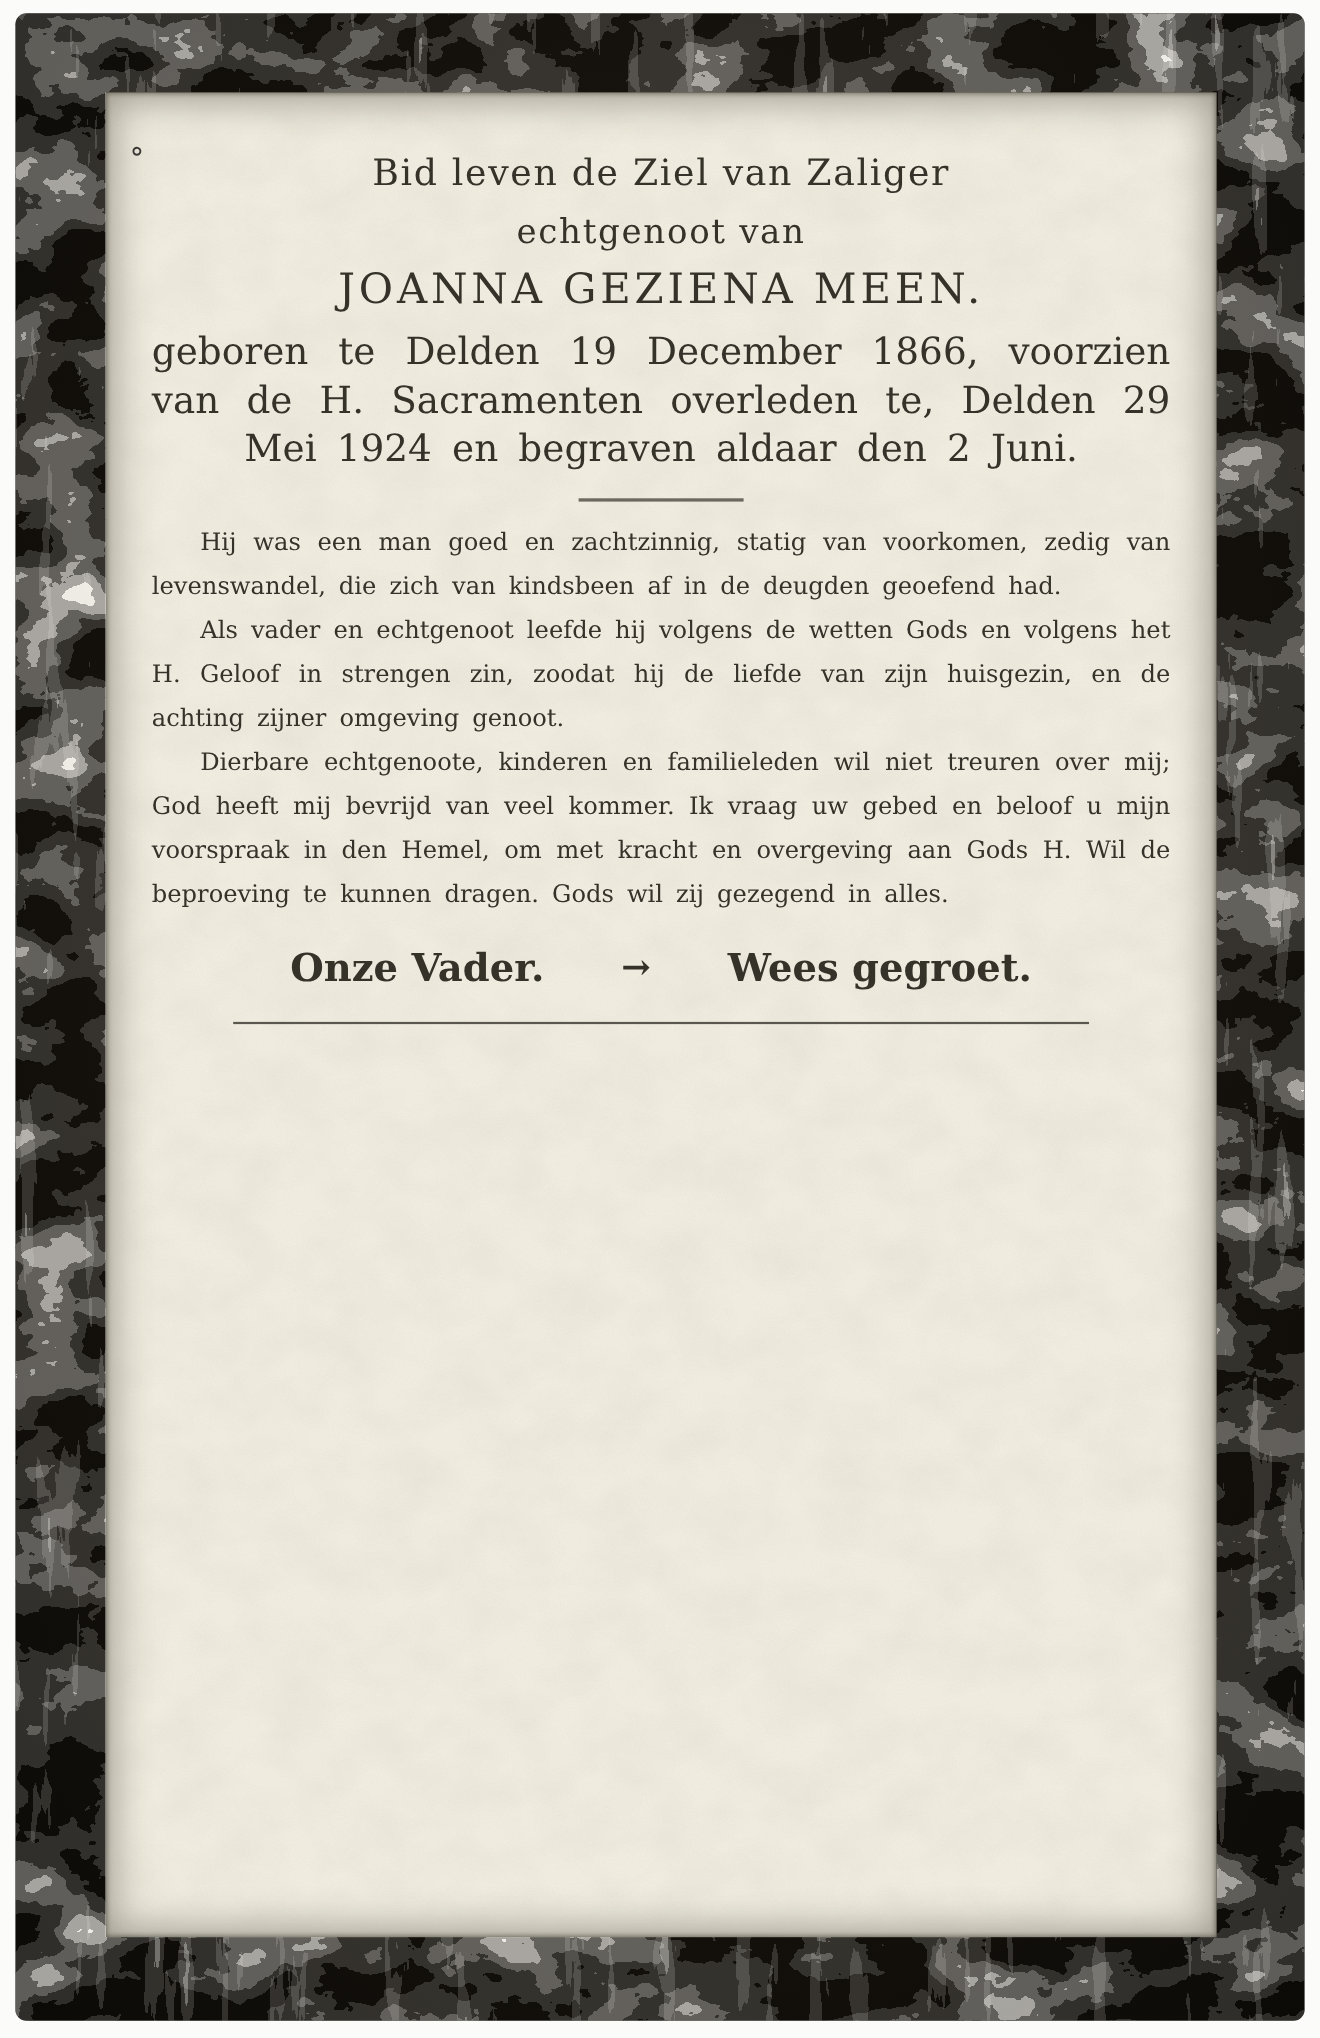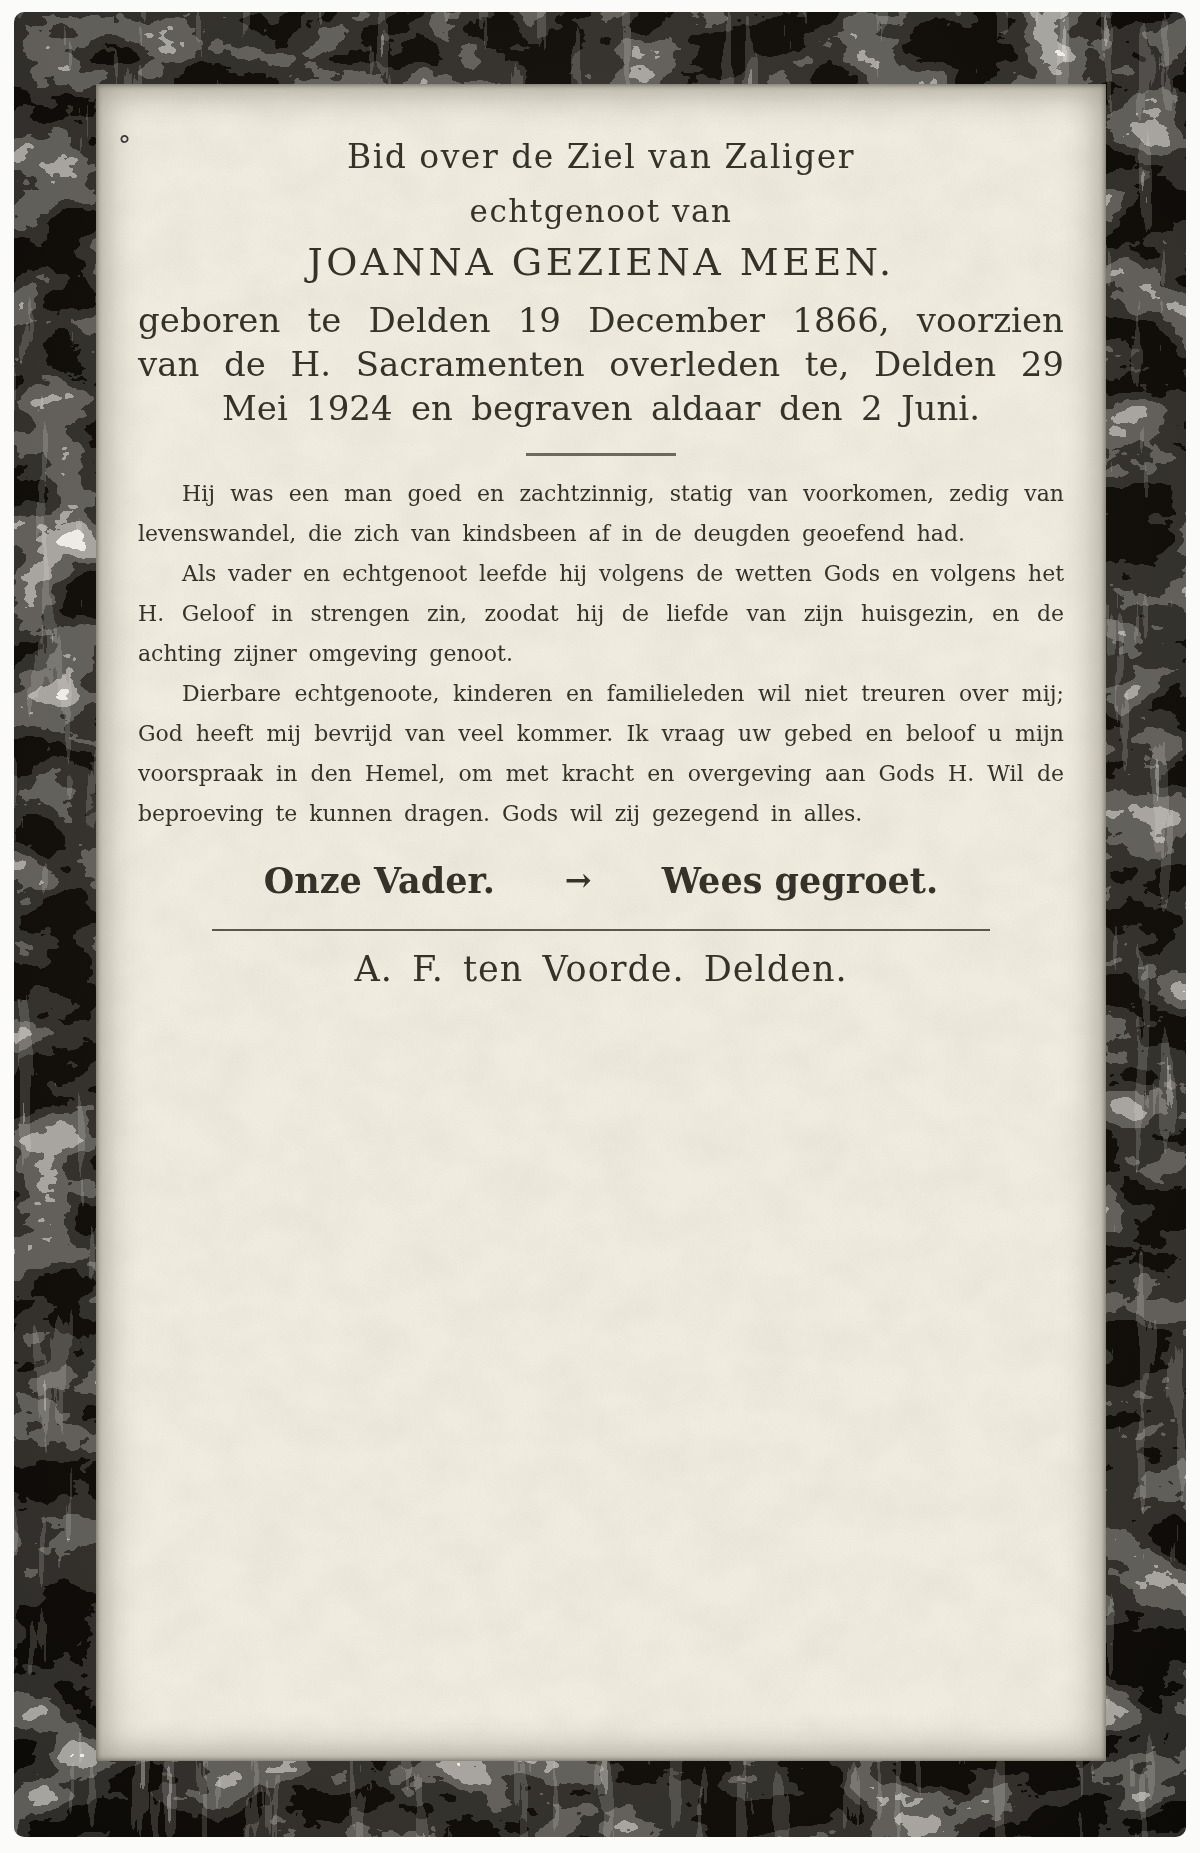--- a/index.html
+++ b/index.html
@@ -176,21 +176,21 @@
       </defs>
       <rect width="100%" height="100%" filter="url(#paperBlotch)"></rect>
       <rect width="100%" height="100%" filter="url(#paperGrain)"></rect>
     </svg>
 
     <span class="artifact">°</span>
 
     <div class="content">
 
       <header>
-        <p class="intro">Bid over de Ziel van Zaliger</p>
+        <p class="intro">Bid leven de Ziel van Zaliger</p>
         <p class="spouse-intro">echtgenoot van</p>
         <h2 class="spouse-name">JOANNA GEZIENA MEEN.</h2>
         <p class="dates">geboren te Delden 19 December 1866, voorzien van de H. Sacramenten overleden te, Delden 29 Mei 1924 en begraven aldaar den 2 Juni.</p>
       </header>
 
       <div class="divider-short"></div>
 
       <section class="body-text">
         <p>Hij was een man goed en zachtzinnig, statig van voorkomen, zedig van levenswandel, die zich van kindsbeen af in de deugden geoefend had.</p>
         <p>Als vader en echtgenoot leefde hij volgens de wetten Gods en volgens het H. Geloof in strengen zin, zoodat hij de liefde van zijn huisgezin, en de achting zijner omgeving genoot.</p>
@@ -198,20 +198,17 @@
 
         <div class="prayer-row">
           <span>Onze Vader.</span>
           <span class="arrow">→</span>
           <span>Wees gegroet.</span>
         </div>
       </section>
 
       <div class="divider-long"></div>
 
-      <footer>
-        <p class="printer">A. F. ten Voorde. Delden.</p>
-      </footer>
 
     </div>
   </div>
 
 </div>
 
 </body></html>

